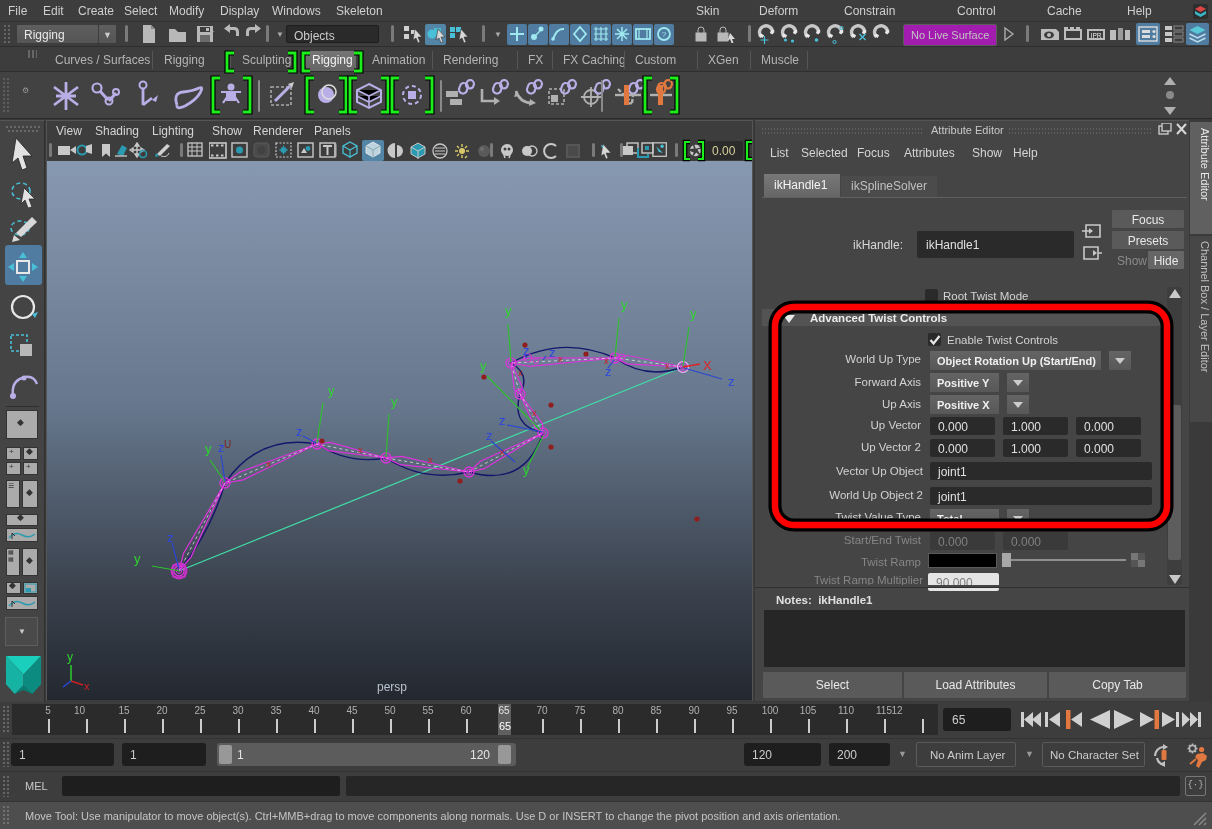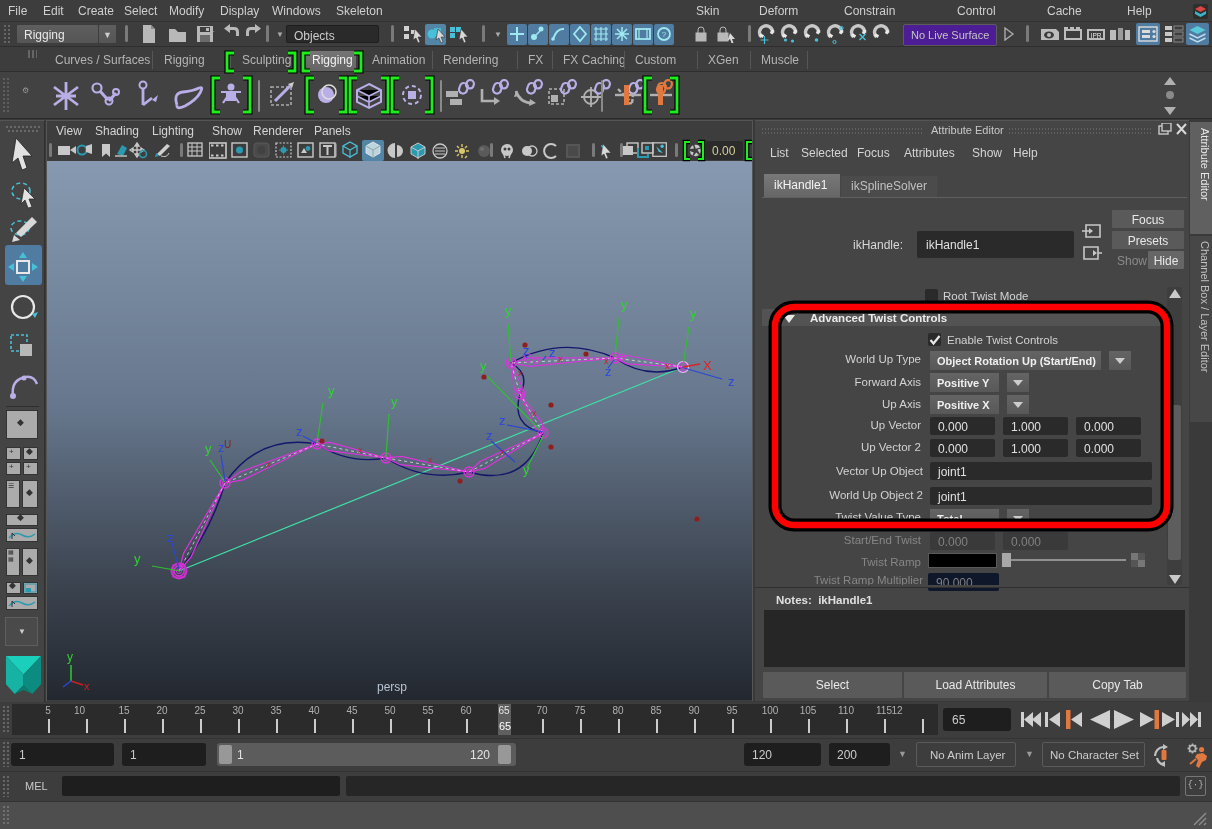--- a/index.html
+++ b/index.html
@@ -190,21 +190,21 @@
 <rect x="2" y="10" width="4.2" height="3" fill="#e8e8e8" transform="rotate(30 4 11.5)"></rect>
 <rect x="12.6" y="6.4" width="4.2" height="3" fill="#e8e8e8" transform="rotate(-60 14.7 7.9)"></rect>
 <path d="M10 10l6 6M16 10l-6 6" stroke="#49c0d8" stroke-width="1.4"></path>
     </svg>
 <svg style="left:872px;top:24px" width="20" height="21" viewBox="0 0 19 21">
 <path d="M4 13 A6.5 6.5 0 1 1 15 9" stroke="#c8c8c8" stroke-width="3.4" fill="none"></path>
 <path d="M4 13l2-1M15 9l-2 .5" stroke="#3d3d3d" stroke-width="0"></path>
 <rect x="2" y="10" width="4.2" height="3" fill="#e8e8e8" transform="rotate(30 4 11.5)"></rect>
 <rect x="12.6" y="6.4" width="4.2" height="3" fill="#e8e8e8" transform="rotate(-60 14.7 7.9)"></rect>
 </svg>
-<div class="field" style="left:903px;top:24px;width:94px;height:20px;padding:5px 0 15px 7px;border:1px solid #5c5c5c;background:#4c1d95;color:#c4c4c4;font-size:11px;white-space:nowrap">No Live Surface</div>
+<div class="field" style="left:903px;top:24px;width:94px;height:20px;padding:5px 0 15px 7px;border:1px solid #5c5c5c;background:#a21caf;color:#c4c4c4;font-size:11px;white-space:nowrap">No Live Surface</div>
 <svg style="left:1003px;top:27px" width="12" height="14" viewBox="0 0 12 14">
       <path d="M2 1l8 6-8 6z" fill="none" stroke="#aaa" stroke-width="1.4"></path>
     </svg>
 <div class="sep" style="left:1026px;top:25px;height:17px"></div>
 <svg style="left:1040px;top:24px" width="92" height="21" viewBox="0 0 92 21">
 <g fill="#bcbcbc">
 <path d="M1 5h15l3 3v8H1z" fill="#bcbcbc"></path>
         <ellipse cx="9" cy="11" rx="5" ry="3.5" fill="#3d3d3d"></ellipse>
         <circle cx="9" cy="11" r="2" fill="#bcbcbc"></circle>
 <path d="M24 5h18v11H24z"></path>
@@ -784,21 +784,21 @@
 <div class="ab" style="left:928px;top:553px;width:69px;height:15px;background:#000;border:1px solid #5a5a5a"></div>
 <div class="ab" style="left:1010px;top:559px;width:116px;height:2px;background:#909090"></div>
 <div class="ab" style="left:1002px;top:553px;width:9px;height:14px;background:#a8a8a8"></div>
 <svg style="left:1131px;top:553px" width="14" height="14" viewBox="0 0 14 14">
       <rect x="0" y="0" width="7" height="7" fill="#777"></rect>
       <rect x="7" y="7" width="7" height="7" fill="#777"></rect>
       <rect x="7" y="0" width="7" height="7" fill="#555"></rect>
       <rect x="0" y="7" width="7" height="7" fill="#555"></rect>
     </svg>
 <div class="txt" style="right:289px;left:auto;top:574px;color:#868686;font-size:11.5px">Twist Ramp Multiplier</div>
-<div class="field" style="left:928px;top:573px;width:71px;height:18px;background:#0f172a;color:#808080;padding:4px 0 0 8px">90.000</div>
+<div class="field" style="left:928px;top:573px;width:71px;height:18px;background:#e5e5e5;color:#808080;padding:4px 0 0 8px">90.000</div>
 <div class="ab" style="left:755px;top:585px;width:434px;height:3px;background:#454545"></div>
 <div class="ab" style="left:1167px;top:287px;width:15px;height:298px;background:#3e3e3e;border-radius:2px"></div>
 <div class="ab" style="left:1168px;top:405px;width:13px;height:155px;background:#5d5d5d;border-radius:2px"></div>
 <svg style="left:1169px;top:289px" width="12" height="9" viewBox="0 0 12 9">
       <path d="M6 0l6 9H0z" fill="#c8c8c8"></path>
     </svg>
 <svg style="left:1169px;top:575px" width="12" height="9" viewBox="0 0 12 9">
       <path d="M6 9l6-9H0z" fill="#c8c8c8"></path>
     </svg>
 <div class="ab" style="left:755px;top:587px;width:434px;height:1px;background:#303030"></div>
@@ -913,20 +913,21 @@
       </g>
 </svg>
 <div class="ab" style="left:0;top:771px;width:1212px;height:30px;background:#3d3d3d;border-top:1px solid #333"></div>
 <div class="ab" style="left:2px;top:776px;width:8px;height:21px;background:repeating-linear-gradient(to bottom,#666 0 2px,transparent 2px 4px),repeating-linear-gradient(to bottom,#666 0 2px,transparent 2px 4px);background-size:2px 100%,2px 100%;background-position:1px 0,5px 0;background-repeat:repeat-y"></div>
 <div class="txt" style="left:25px;top:780px;font-size:11px;color:#c8c8c8">MEL</div>
 <div class="ab" style="left:62px;top:776px;width:278px;height:20px;background:#1e1e1e;border-radius:2px"></div>
 <div class="ab" style="left:346px;top:776px;width:834px;height:20px;background:#262626;border-radius:2px"></div>
 <div class="ab" style="left:1185px;top:776px;width:21px;height:20px;border:1px solid #777;border-radius:2px;color:#bbb;font-size:9px;text-align:center;padding-top:3px;font-family:'Liberation Mono',monospace">{·}</div>
 <div class="ab" style="left:0;top:801px;width:1212px;height:28px;background:#4e4e4e;border-top:1px solid #333"></div>
 <div class="ab" style="left:2px;top:806px;width:8px;height:18px;background:repeating-linear-gradient(to bottom,#707070 0 2px,transparent 2px 4px),repeating-linear-gradient(to bottom,#707070 0 2px,transparent 2px 4px);background-size:2px 100%,2px 100%;background-position:1px 0,5px 0;background-repeat:repeat-y"></div>
+<div class="txt" style="left:25px;top:810px;font-size:11px;color:#c4c4c4">Move Tool: Use manipulator to move object(s). Ctrl+MMB+drag to move components along normals. Use D or INSERT to change the pivot position and axis orientation.</div>
 <svg style="left:1193px;top:812px" width="14" height="14" viewBox="0 0 14 14">
       <path d="M13 1L1 13M13 6L6 13M13 11l-2 2" stroke="#8a8a8a" stroke-width="1.5"></path>
     </svg>
 <svg style="left:0;top:0;pointer-events:none;z-index:50" width="1212" height="829" viewBox="0 0 1212 829">
 <rect x="775" y="307" width="392" height="218" rx="19" fill="none" stroke="#000" stroke-width="13"></rect>
 <rect x="775" y="307" width="392" height="218" rx="19" fill="none" stroke="#f00" stroke-width="6.5"></rect>
 </svg>
 <svg style="left:0;top:0;pointer-events:none;z-index:51" width="1212" height="829" viewBox="0 0 1212 829">
       <path d="M234,53 L227,53 L227,71 L234,71" fill="none" stroke="#000" stroke-width="5.199999999999999"></path>
       <path d="M234,53 L227,53 L227,71 L234,71" fill="none" stroke="#1bee1b" stroke-width="2.8"></path>

